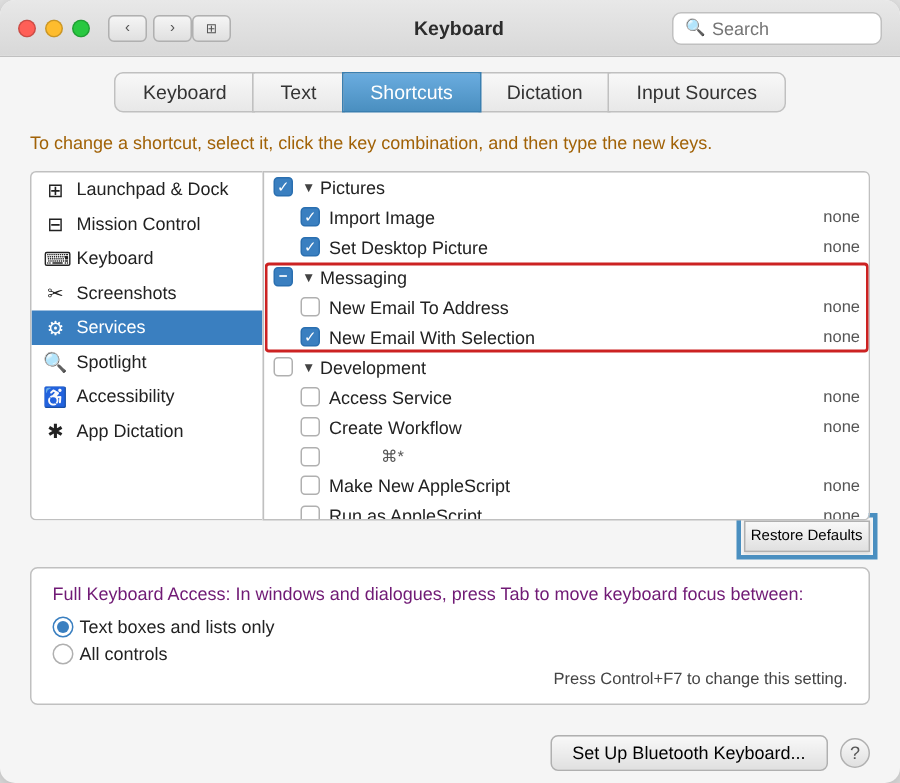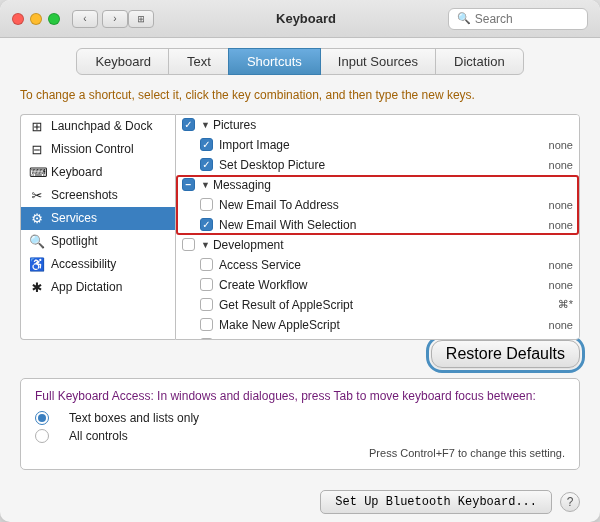--- a/index.html
+++ b/index.html
@@ -232,45 +232,45 @@
       color: #555;
       min-width: 50px;
       text-align: right;
     }
     .restore-btn-row {
       display: flex;
       justify-content: flex-end;
       margin-bottom: 10px;
     }
     .restore-btn {
-      padding: 4px 14px;
+      padding: 4px 4px;
       background: linear-gradient(to bottom, #f8f8f8, #e0e0e0);
       border: 1px solid #b0b0b0;
-      border-radius: 11px;
-      font-size: 16px;
+      border-radius: 0;
+      font-size: 10px;
       cursor: pointer;
       box-shadow: 0 1px 2px rgba(0,0,0,0.1);
       outline: 3px solid #4a8fc0;
       outline-offset: 2px;
     }
     .keyboard-access-section {
       background: white;
       border: 1px solid #c0c0c0;
       border-radius: 5px;
       padding: 10px 14px;
       font-size: 12px;
     }
     .keyboard-access-title {
       color: #701a75;
       margin-bottom: 8px;
     }
     .radio-row {
       display: flex;
       align-items: center;
-      gap: 20px;
+      gap: 4px;
       margin-bottom: 4px;
     }
     .radio-btn {
       width: 14px;
       height: 14px;
       border-radius: 50%;
       border: 1px solid #b0b0b0;
       background: white;
       display: flex;
       align-items: center;
@@ -302,21 +302,20 @@
       gap: 8px;
       flex-shrink: 0;
     }
     .bluetooth-btn {
       padding: 4px 14px;
       background: linear-gradient(to bottom, #f8f8f8, #e0e0e0);
       border: 1px solid #b0b0b0;
       border-radius: 5px;
       font-size: 12px;
       cursor: pointer;
-      font-family: Liberation Mono, monospace;
     }
     .help-btn {
       width: 20px;
       height: 20px;
       border-radius: 50%;
       border: 1px solid #b0b0b0;
       background: linear-gradient(to bottom, #f8f8f8, #e0e0e0);
       display: flex;
       align-items: center;
       justify-content: center;
@@ -350,22 +349,22 @@
     <div class="search-box">
       <span class="search-icon-char">🔍</span>
       <input type="text" placeholder="Search" style="">
     </div>
   </div>
 
   <div class="tabs-bar">
     <div class="tab">Keyboard</div>
     <div class="tab">Text</div>
     <div class="tab active">Shortcuts</div>
+    <div class="tab">Dictation</div>
     <div class="tab">Input Sources</div>
-    <div class="tab">Dictation</div>
   </div>
 
   <div class="content-area">
     <div class="hint-text">To change a shortcut, select it, click the key combination, and then type the new keys.</div>
 
     <div class="main-panel">
 
       <div class="sidebar">
         <div class="sidebar-item">
           <span class="sidebar-icon">⊞</span>
@@ -458,21 +457,20 @@
           <span class="shortcut-name">Access Service</span>
           <span class="shortcut-key">none</span>
         </div>
         <div class="shortcut-row">
           <span class="checkbox"></span>
           <span class="shortcut-name">Create Workflow</span>
           <span class="shortcut-key">none</span>
         </div>
         <div class="shortcut-row">
           <span class="checkbox"></span>
-          <span class="shortcut-name">Get Result of AppleScript</span>
           <span class="shortcut-key">⌘*</span>
         </div>
         <div class="shortcut-row">
           <span class="checkbox"></span>
           <span class="shortcut-name">Make New AppleScript</span>
           <span class="shortcut-key">none</span>
         </div>
         <div class="shortcut-row">
           <span class="checkbox"></span>
           <span class="shortcut-name">Run as AppleScript</span>

